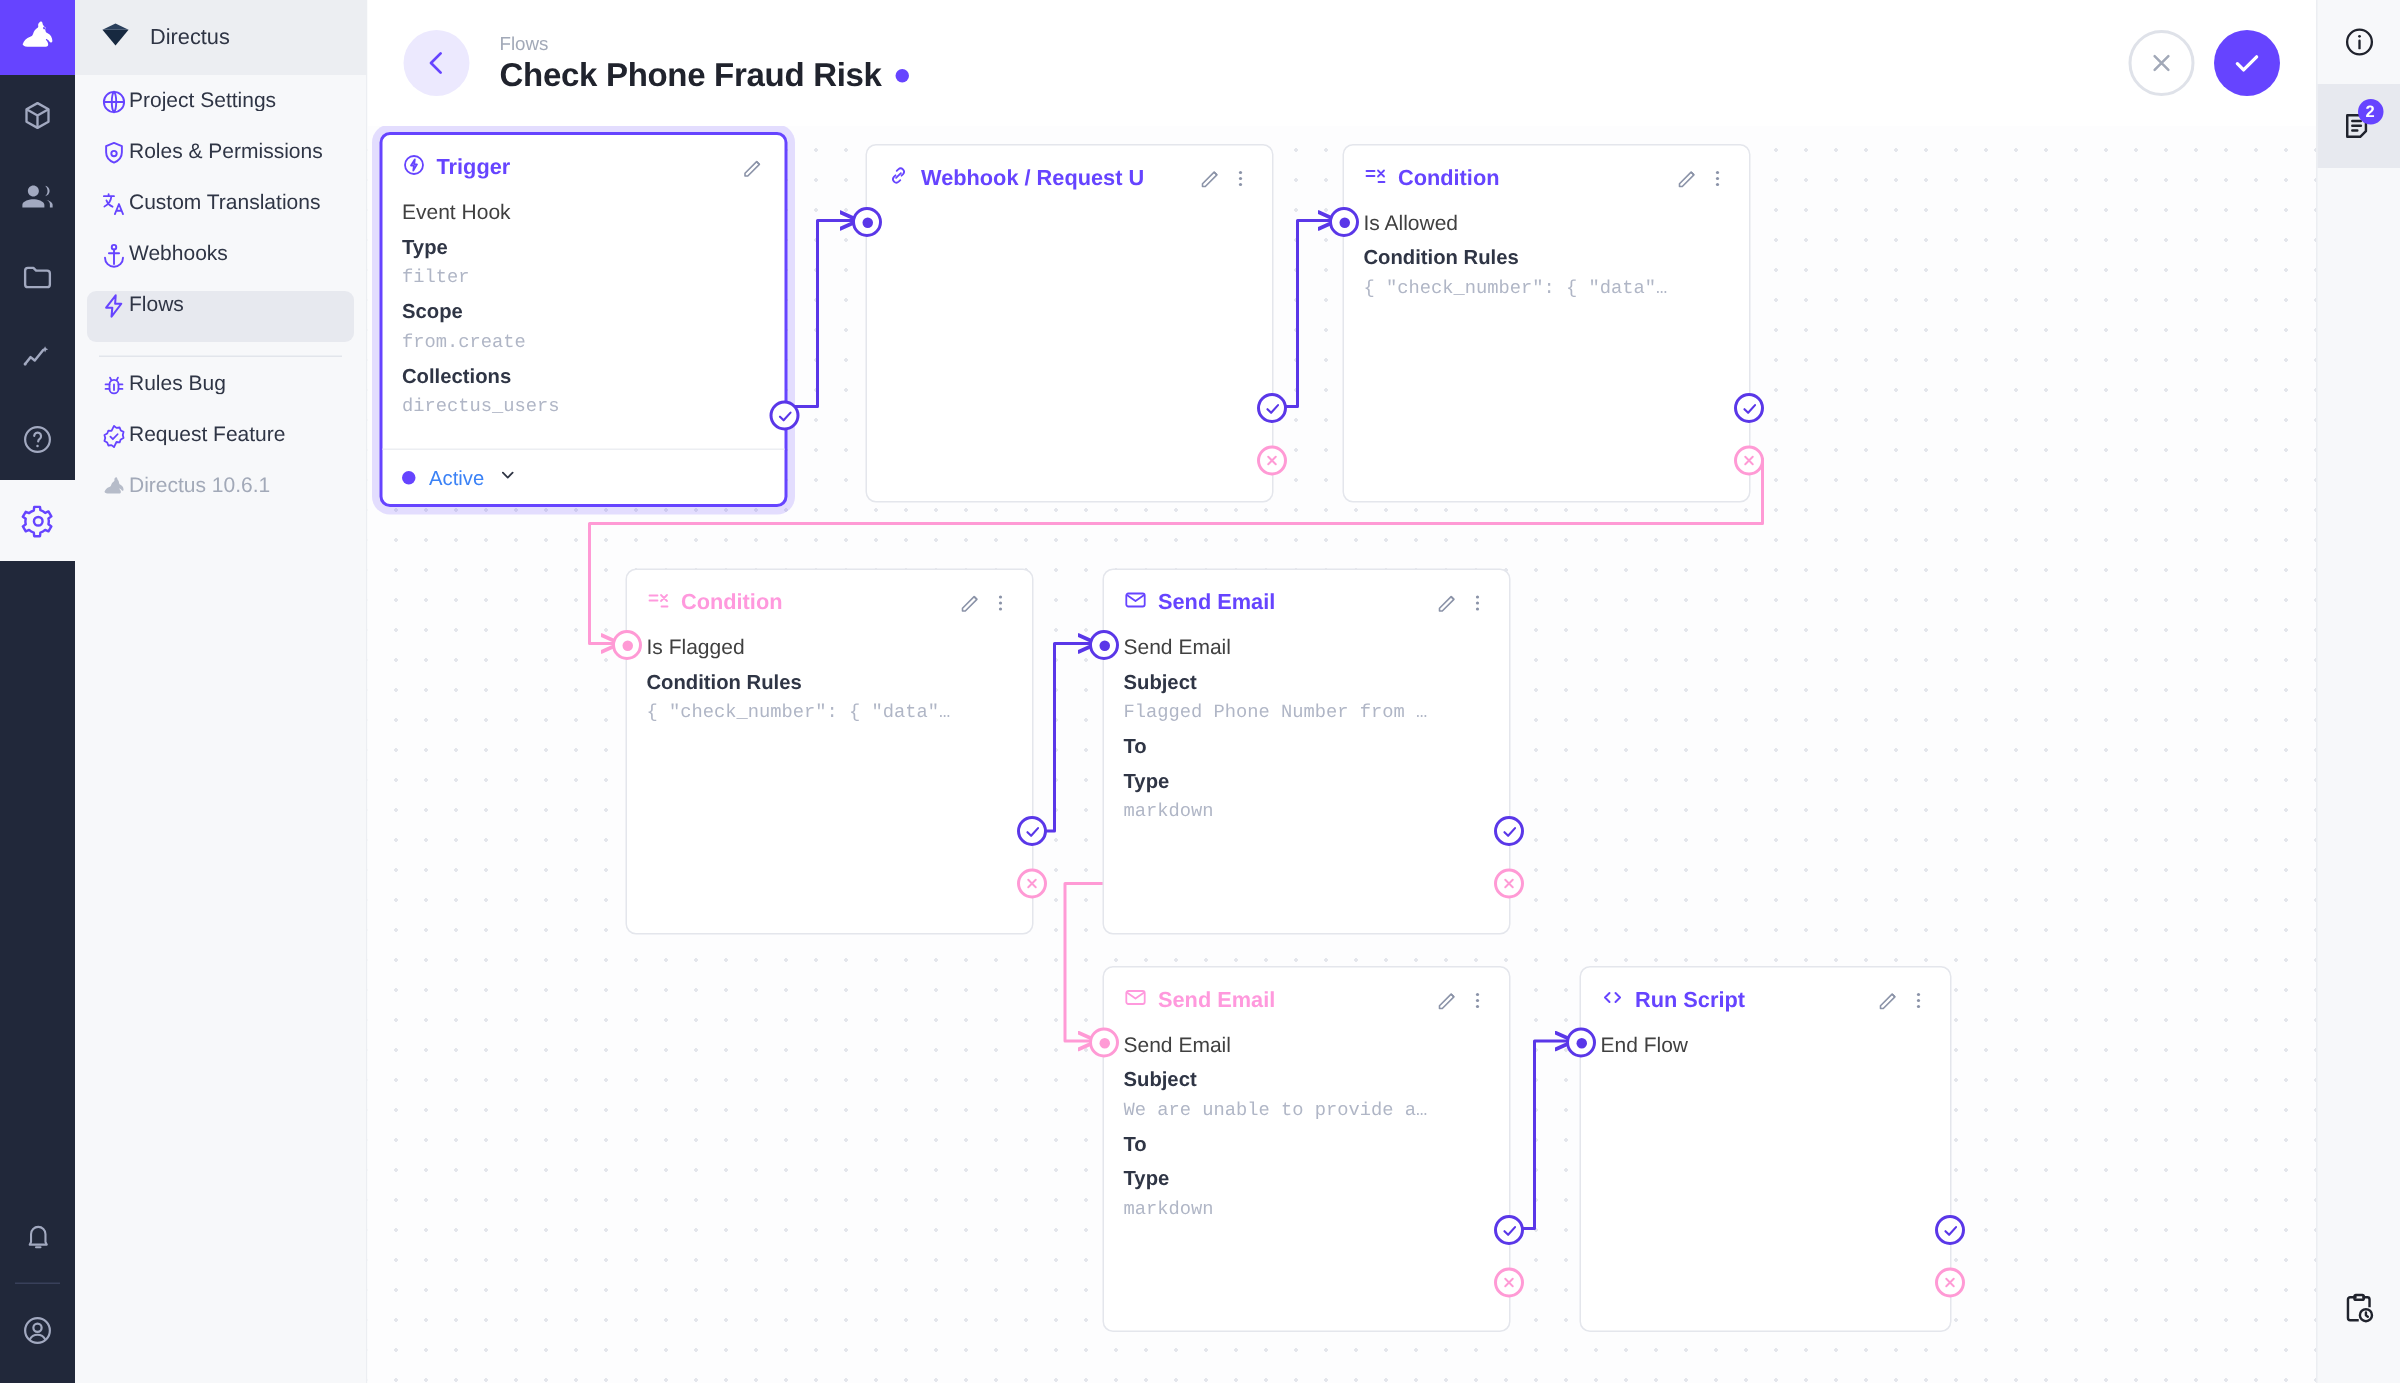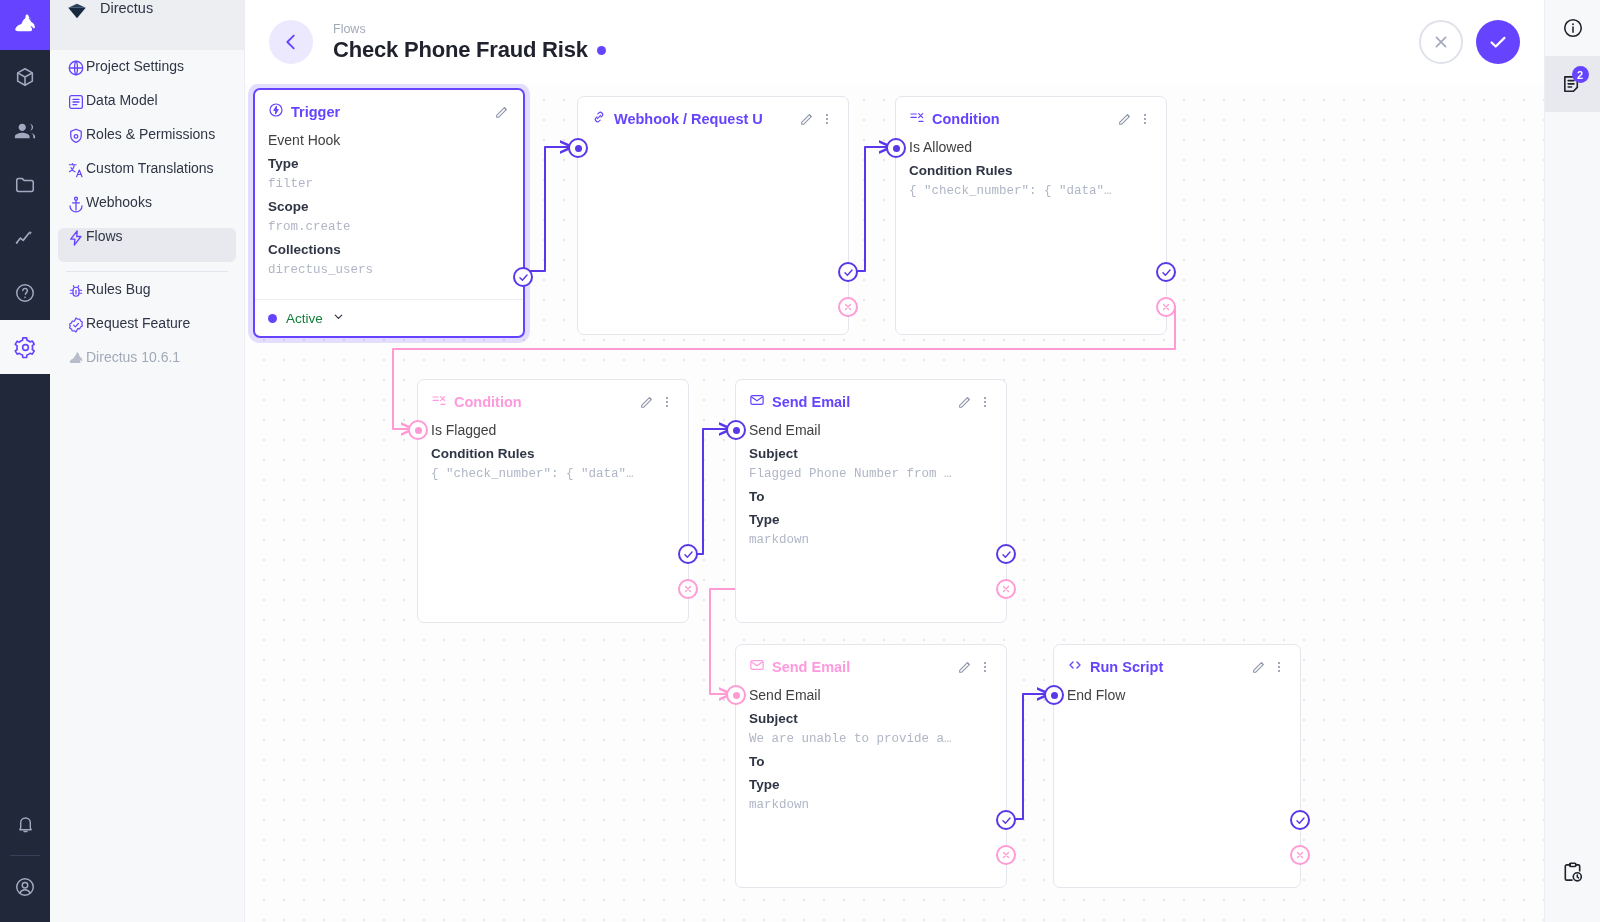--- a/index.html
+++ b/index.html
@@ -35,21 +35,21 @@
   .rail-spacer { flex: 1 1 auto; }
   .rail-sep { width: 30px; height: 1px; background: #39405a; margin: 4px 0; }
 
   
   .nav {
     width: 195px; flex: 0 0 195px; height: 922px;
     background: #f7f8fa; border-right: 1px solid #eceef2;
     display: flex; flex-direction: column;
   }
   .nav-head {
-    height: 50px; display: flex; align-items: flex-start;
+    height: 50px; display: flex; align-items: center;
     gap: 12px; padding: 0 16px; background: #eceef2;
   }
   .nav-head-title { font-size: 14.5px; color: #2f3545; }
   .nav-list { padding: 8px 8px 0 8px; }
   .nav-item {
     display: flex; align-items: flex-start; 
     height: 34px; padding: 0 8px; border-radius: 6px;
     font-size: 14px; color: #2f3545; cursor: pointer;
   }
   .nav-item.active { background: #e7e9ef; }
@@ -123,21 +123,21 @@
   .node-name { font-size: 14px; color: #404040; line-height: 21px; }
   .fld-k { font-size: 13.5px; font-weight: bold; color: #2f3545; line-height: 21px; margin-top: 2px; }
   .fld-v {
     font-family: "Liberation Mono", monospace;
     font-size: 12.5px; color: #b0b6c6; line-height: 20px;
     white-space: nowrap; overflow: hidden; text-overflow: ellipsis;
   }
   .node-ft {
     border-top: 1px solid #eceef2; padding: 10px 13px;
     display: flex; align-items: center; gap: 9px;
-    font-size: 13.5px; color: #15803d; cursor: pointer;
+    font-size: 13.5px; color: #3b82f6; cursor: pointer;
   }
   .ft-dot { width: 9px; height: 9px; border-radius: 50%; background: #6644ff; }
 
   
   .port {
     position: absolute; width: 20px; height: 20px; border-radius: 50%;
     background: #fff; display: flex; align-items: center; justify-content: center;
     z-index: 20; cursor: pointer;
   }
   .port-in  { left: -10px; }
@@ -246,29 +246,20 @@
       <div class="nav-item">
         <span class="ico">
           <svg width="18" height="18" viewBox="0 0 24 24" fill="none" stroke="currentColor" stroke-width="1.7">
             <circle cx="12" cy="12" r="9"></circle>
               <path d="M3 12h18M12 3c2.6 2.6 2.6 15.4 0 18-2.6-2.6-2.6-15.4 0-18z"></path>
           </svg>
           </span>
         <span class="lbl">Project Settings</span>
       </div>
 
-      <div class="nav-item">
-        <span class="ico">
-          <svg width="18" height="18" viewBox="0 0 24 24" fill="none" stroke="currentColor" stroke-width="1.7" stroke-linecap="round">
-            <rect x="3.5" y="3.5" width="17" height="17" rx="2.5"></rect>
-              <path d="M8 8.5h8M8 12h8M8 15.5h5"></path>
-          </svg>
-          </span>
-        <span class="lbl">Data Model</span>
-      </div>
 
       <div class="nav-item">
         <span class="ico">
           <svg width="18" height="18" viewBox="0 0 24 24" fill="none" stroke="currentColor" stroke-width="1.7" stroke-linejoin="round">
             <path d="M12 3l7 2.8v5.5c0 4.2-2.9 7.6-7 9.2-4.1-1.6-7-5-7-9.2V5.8L12 3z"></path>
             <circle cx="12" cy="12.5" r="2.4"></circle>
           </svg>
           </span>
         <span class="lbl">Roles &amp; Permissions</span>
       </div>

